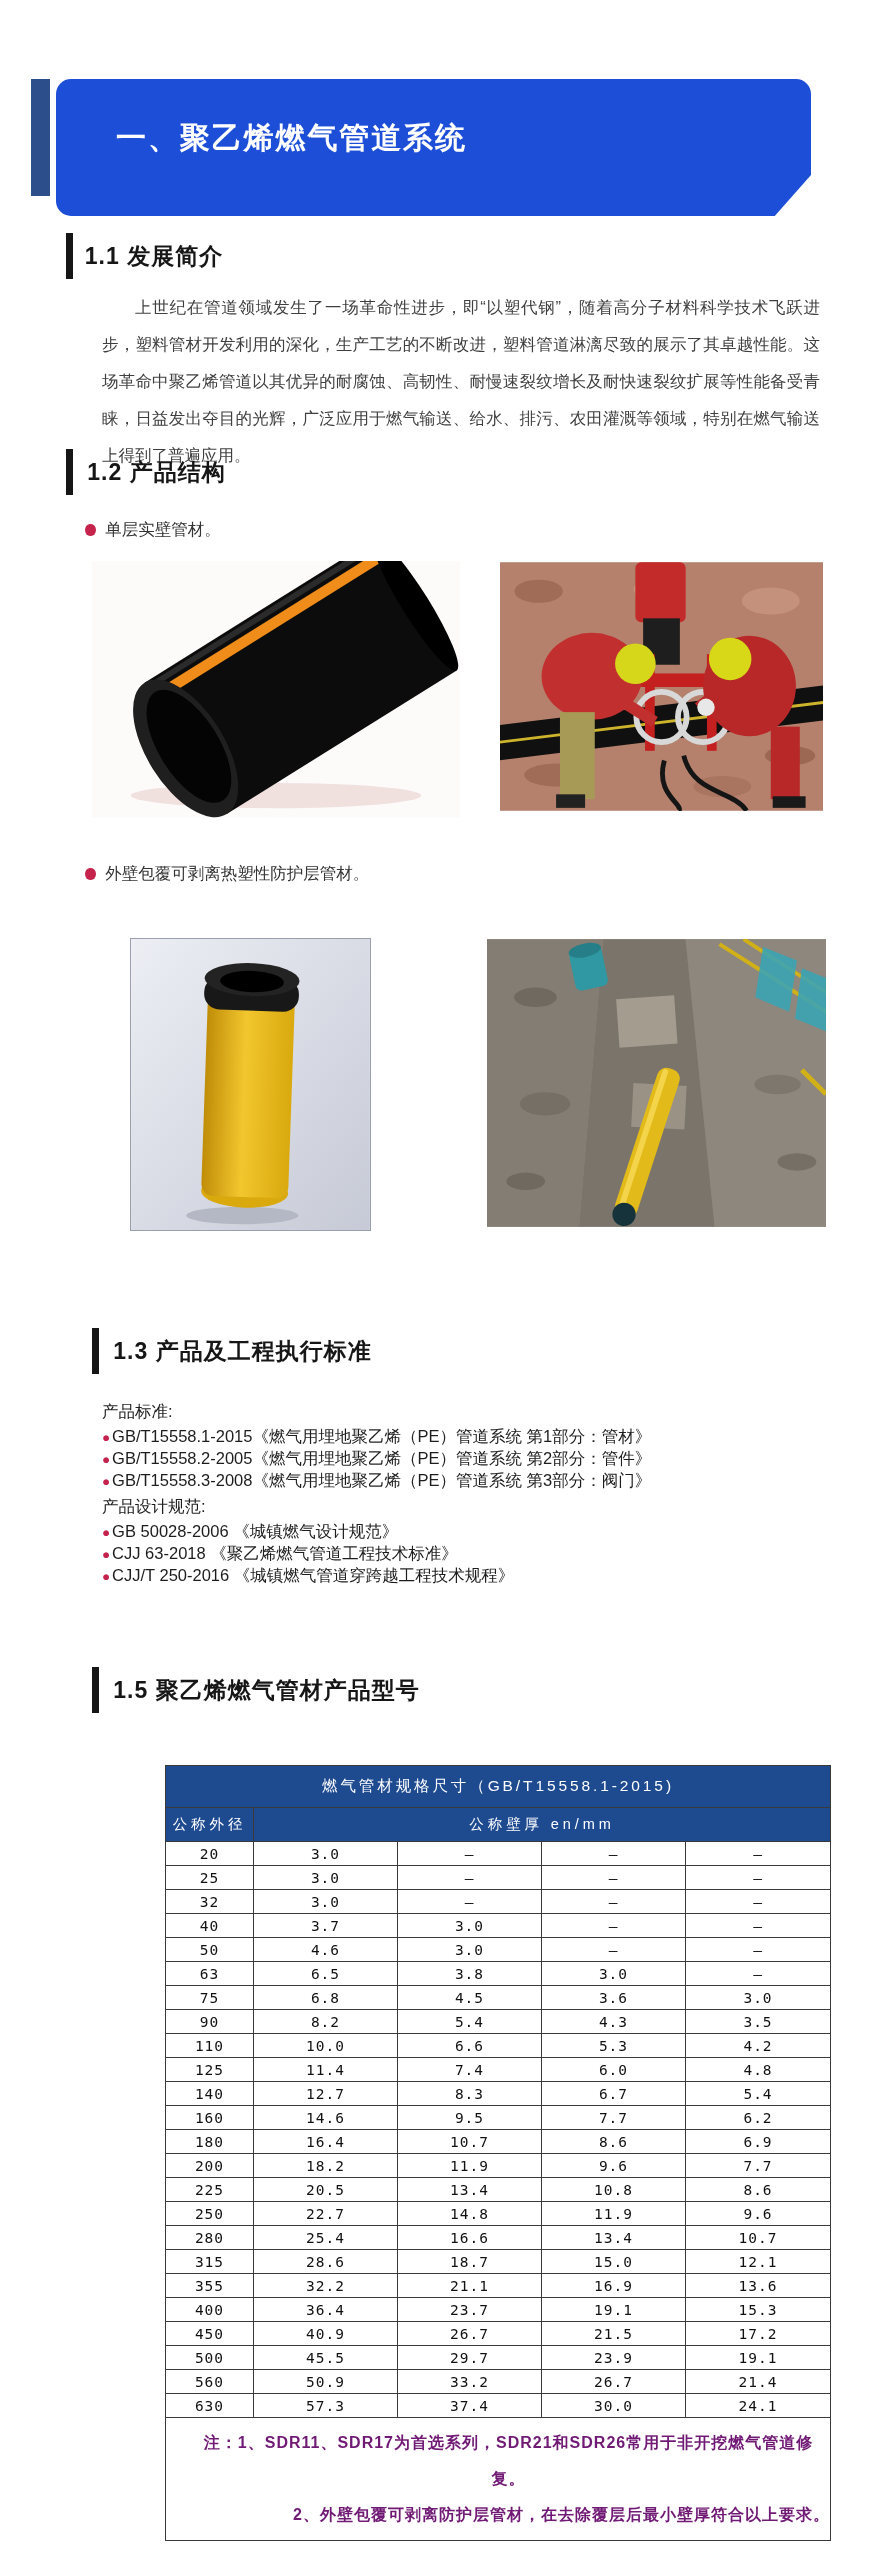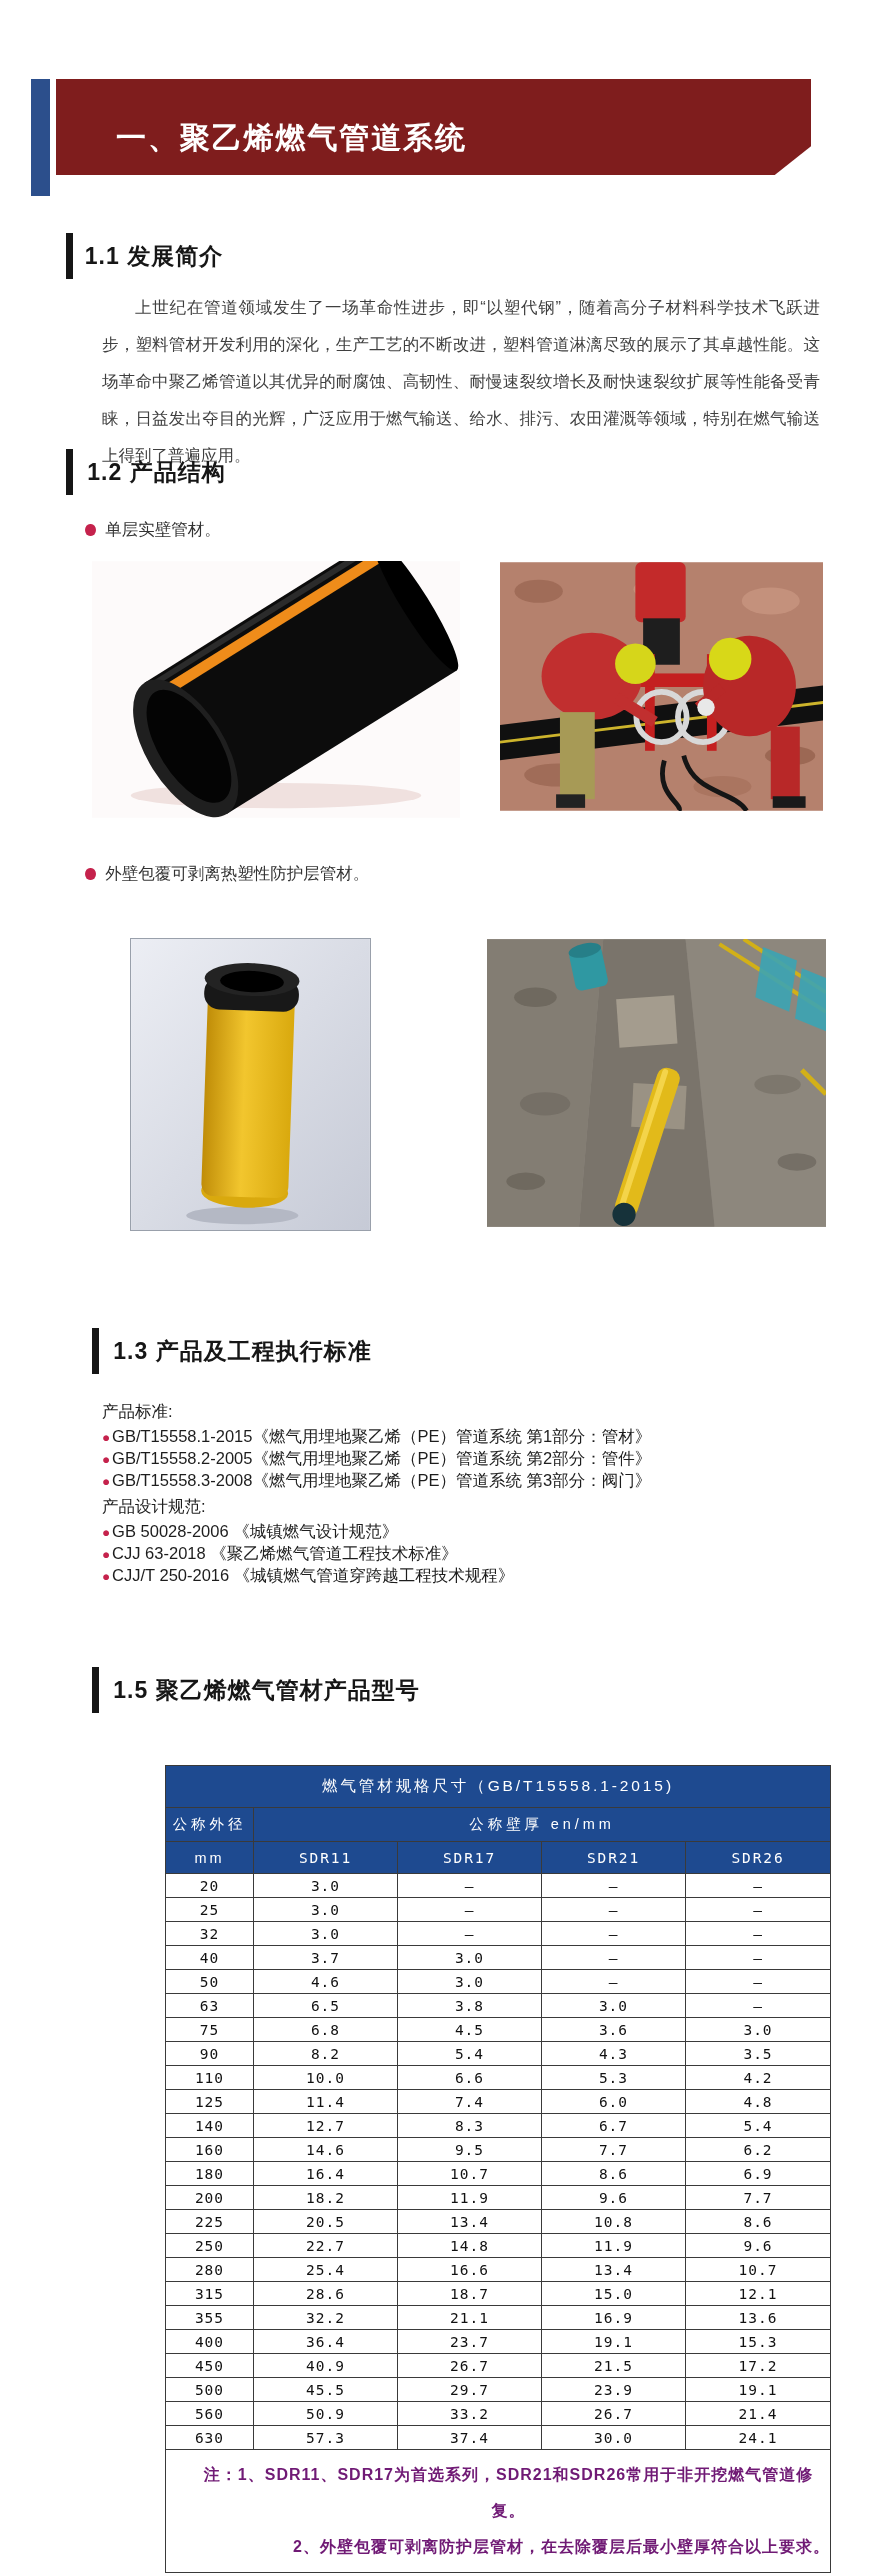--- a/index.html
+++ b/index.html
@@ -2,22 +2,22 @@
 <html><head>
 <meta charset="utf-8">
 <style>
   html,body{margin:0;padding:0;background:#ffffff;}
   .page{position:relative;width:871px;height:2576px;background:#fff;overflow:hidden;
         font-family:"Liberation Sans",sans-serif;}
   .abs{position:absolute;}
 
   
   .banner-accent{left:31px;top:79px;width:19.4px;height:117px;background:#2C4F8C;}
-  .banner{left:56px;top:79px;width:755px;height:96px;background:#7f1d1d;
-          clip-path:polygon(0 0,100% 0,100% 70%,95.2% 100%,0 100%);}
+  .banner{left:56px;top:79px;width:755px;height:137px;background:#1d4ed8;
+          clip-path:polygon(0 0,100% 0,100% 70%,95.2% 100%,0 100%);border-radius:15px;}
   .banner .t{margin:0;padding-left:60px;line-height:117px;font-size:30px;font-weight:700;
              color:#fff;letter-spacing:1.9px;}
 
   
   .sec{display:flex;align-items:center;gap:14.5px;}
   .sec .bar{width:6.8px;height:46px;background:#161616;}
   .sec .t{font-size:23px;font-weight:600;color:#161616;letter-spacing:1px;}
 
   
   .para{left:102px;top:289px;width:718px;font-size:16.5px;line-height:37px;color:#3f3f3f;
@@ -224,27 +224,20 @@
           <col style="width:145px">
       </colgroup>
       <tbody>
         <tr>
           <td class="blue tt" colspan="5">燃气管材规格尺寸（GB/T15558.1-2015)</td>
         </tr>
         <tr>
           <td class="blue h1">公称外径</td>
           <td class="blue h1" colspan="4">公称壁厚 en/mm</td>
         </tr>
-        <tr>
-          <td class="blue h2 h2m">mm</td>
-          <td class="blue h2">SDR11</td>
-          <td class="blue h2">SDR17</td>
-          <td class="blue h2">SDR21</td>
-          <td class="blue h2">SDR26</td>
-        </tr>
       </tbody>
       <tbody>
   <tr>
     <td class="d">20</td>
     <td class="d">3.0</td>
     <td class="d">—</td>
     <td class="d">—</td>
     <td class="d">—</td>
   </tr>
 

